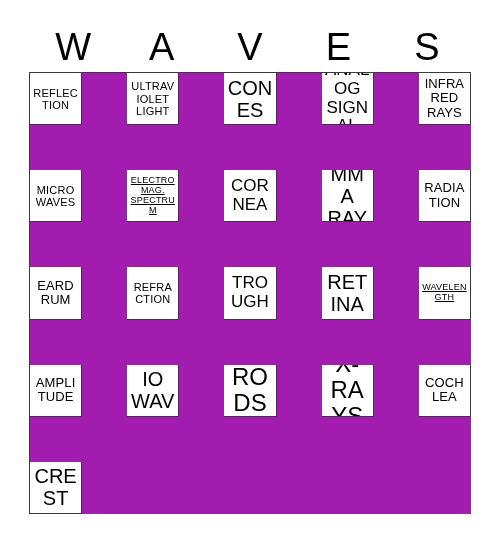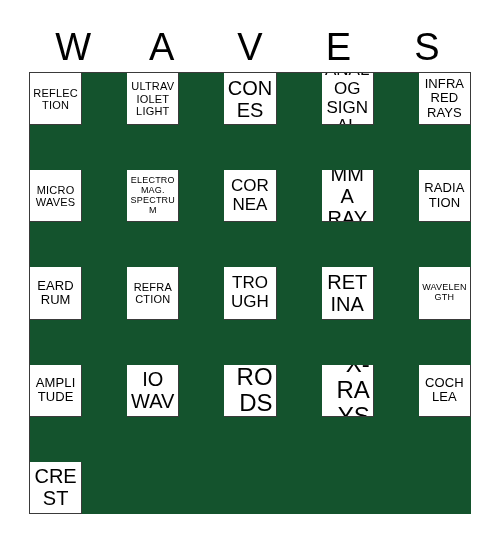--- a/index.html
+++ b/index.html
@@ -49,21 +49,21 @@
     left: 29px;
     top: 72px;
     width: 442px;
     height: 442px;
     display: grid;
     grid-template-columns: repeat(5, 1fr);
     grid-template-rows: repeat(5, 1fr);
     border-top: 1.5px solid #3a3a3a;
     border-left: 1.5px solid #3a3a3a;
     box-sizing: border-box;
-    background: #14532d;
+    background: #a21caf;
     gap: 45px;
   }
   .cell {
     border-right: 1.5px solid #3a3a3a;
     border-bottom: 1.5px solid #3a3a3a;
     box-sizing: border-box;
     display: flex;
     align-items: center;
     justify-content: center;
     text-align: center;
@@ -73,26 +73,26 @@
   }
   .cell-text {
     color: #000000;
     line-height: 1.1;
     display: block;
     width: 100%;
     word-wrap: break-word;
   }
 
   
-  .sz-xs  { font-size: 9px;  letter-spacing: .2px; }
+  .sz-xs  { font-size: 9px;  letter-spacing: .2px; text-decoration: underline; }
   .sz-s   { font-size: 11px; letter-spacing: .2px; }
   .sz-m   { font-size: 13px; letter-spacing: .1px; }
   .sz-l   { font-size: 17px; }
   .sz-xl  { font-size: 20px; }
-  .sz-xxl { font-size: 24px; text-align: right; }
+  .sz-xxl { font-size: 24px; }
   .sz-free{ font-size: 30px; }
 </style>
 </head>
 <body>
 
 <div class="card">
 
   <div class="header">
     <div class="header-letter">W</div>
     <div class="header-letter">A</div>

